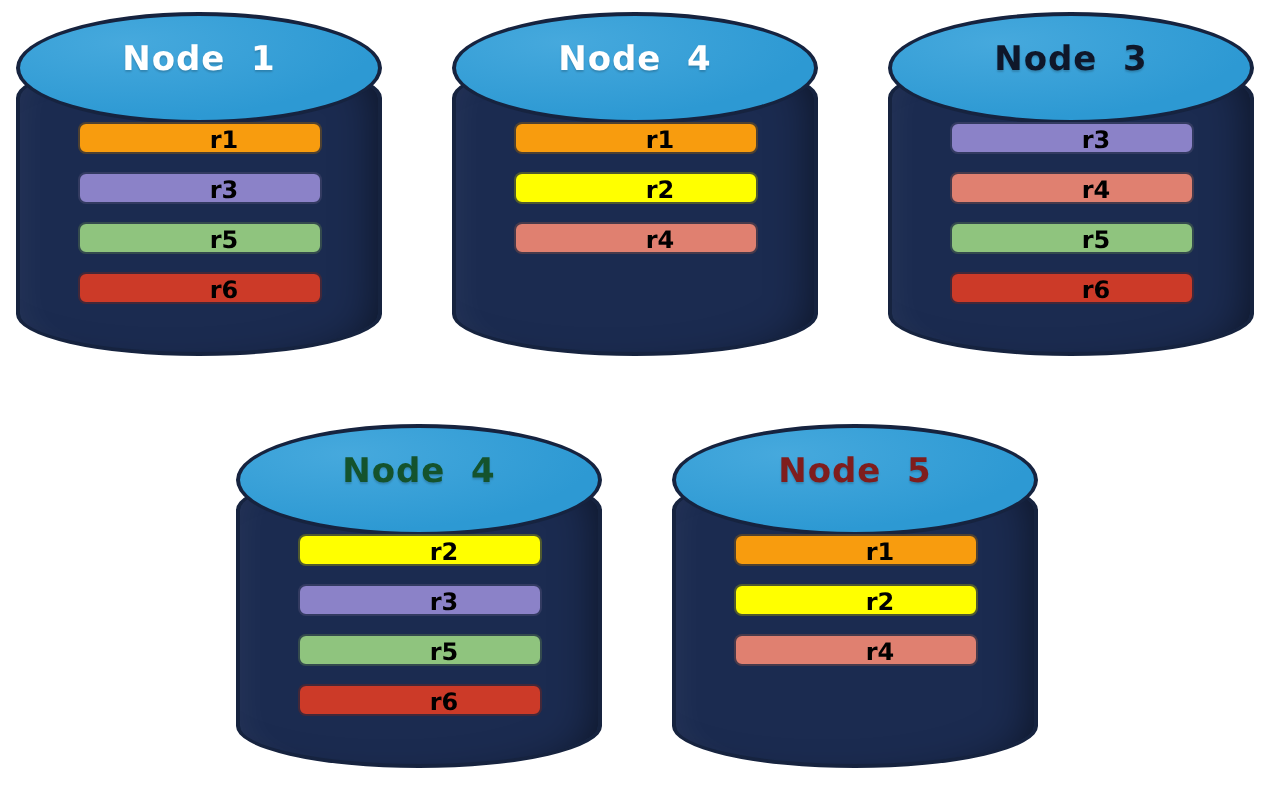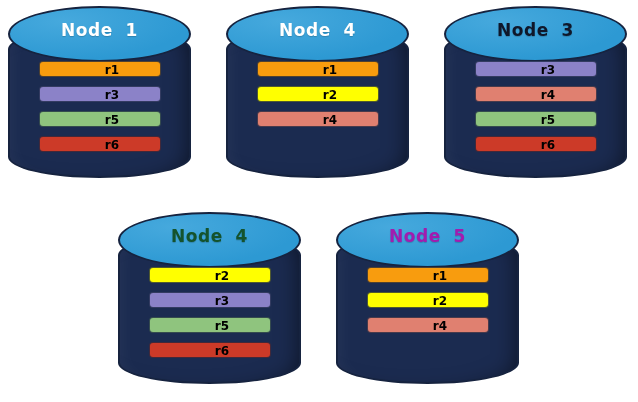--- a/index.html
+++ b/index.html
@@ -162,21 +162,21 @@
         <div class="bars">
           <div class="bar" style="background: rgb(255, 255, 0); color: rgb(0, 0, 0);">r2</div>
           <div class="bar" style="background: rgb(139, 130, 200); color: rgb(0, 0, 0);">r3</div>
           <div class="bar" style="background: rgb(143, 196, 126); color: rgb(0, 0, 0);">r5</div>
           <div class="bar" style="background: rgb(204, 58, 40); color: rgb(0, 0, 0);">r6</div>
         </div>
       </div>
       <div class="node">
         <div class="cyl-body" style="background: rgb(27, 43, 80); border-color: rgb(22, 35, 63);"></div>
         <div class="cyl-top" style="border-color: rgb(22, 35, 63);"></div>
-        <div class="node-title" style="color: #a21caf;">Node  5</div>
+        <div class="node-title" style="color: #7f1d1d;">Node  5</div>
         <div class="bars">
           <div class="bar" style="background: rgb(248, 156, 14); color: rgb(0, 0, 0);">r1</div>
           <div class="bar" style="background: rgb(255, 255, 0); color: rgb(0, 0, 0);">r2</div>
           <div class="bar" style="background: rgb(224, 128, 112); color: rgb(0, 0, 0);">r4</div>
         </div>
       </div>
     </div>
   </div>
 
 </body></html>

